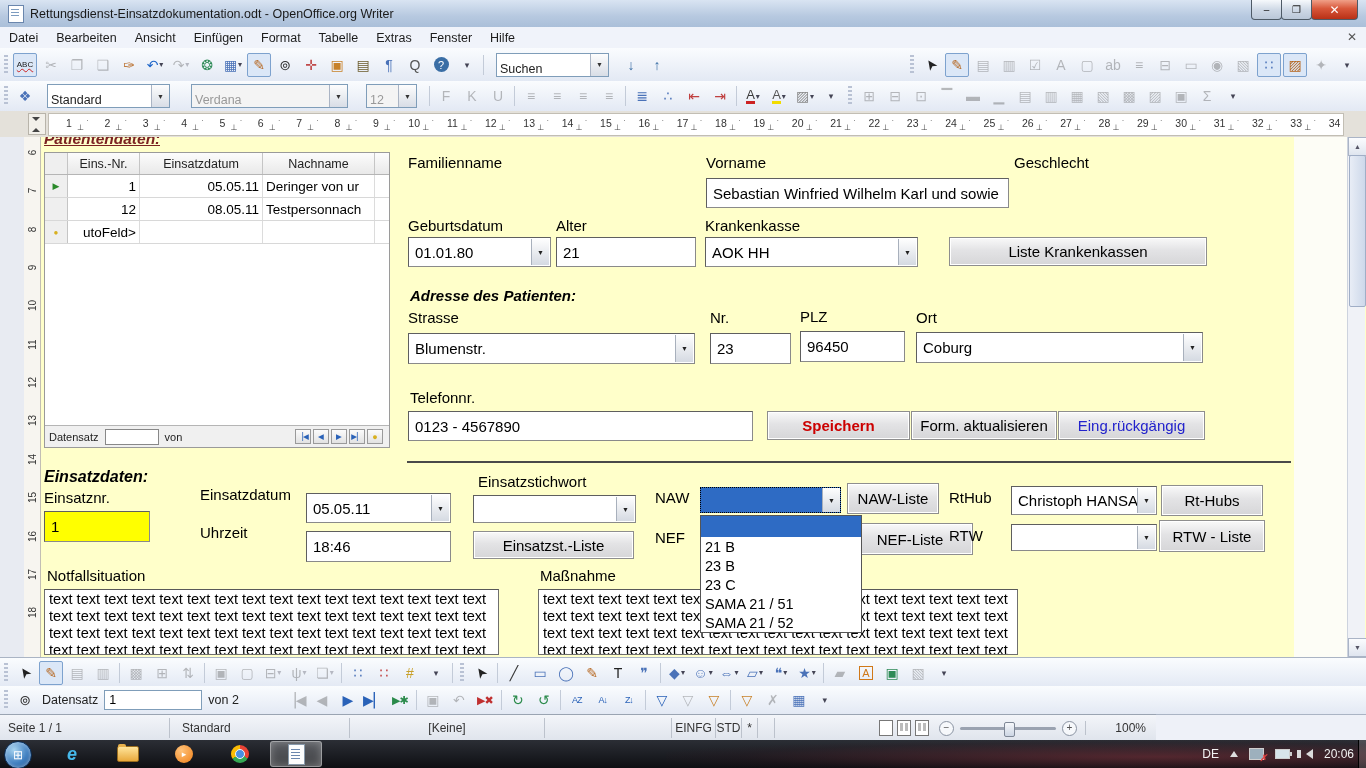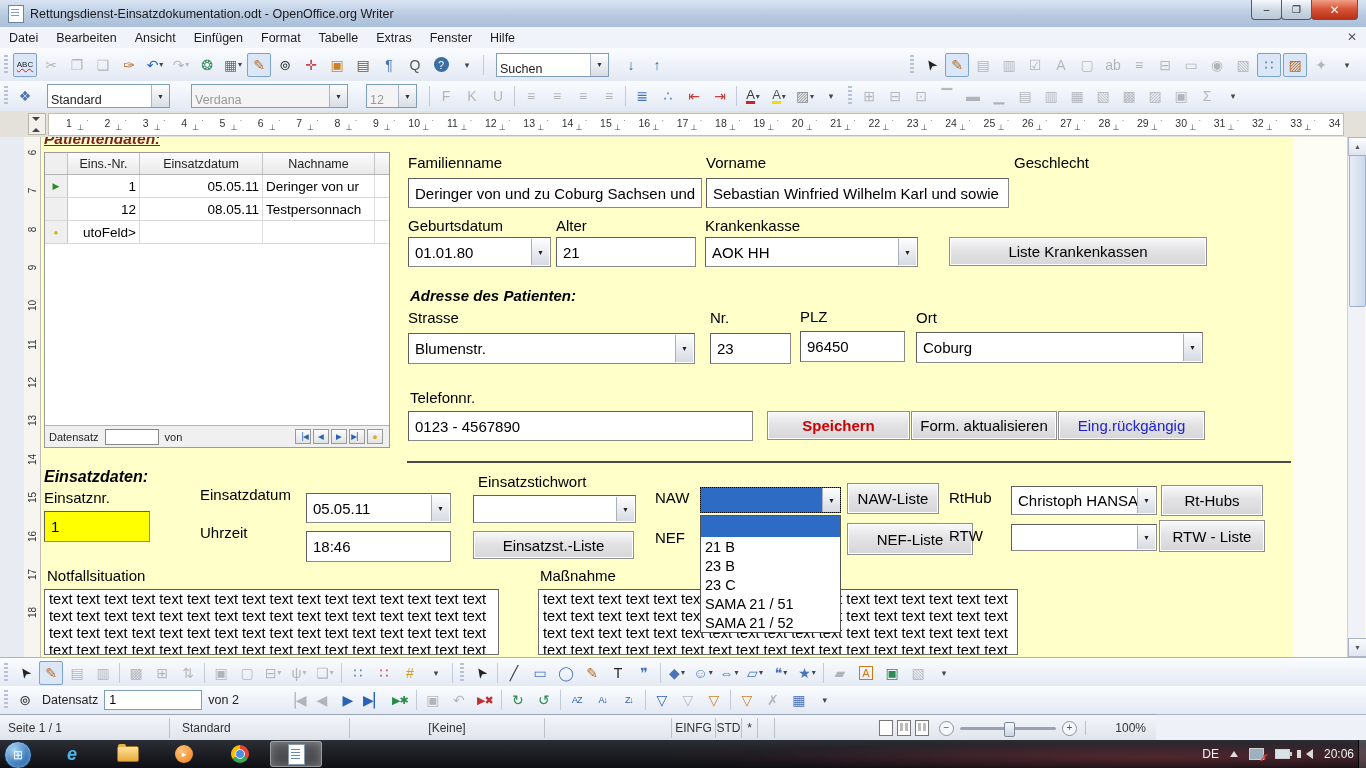--- a/index.html
+++ b/index.html
@@ -76,21 +76,21 @@
   .fi.yellow{background:#ffff00;}
   .combo{padding-right:20px;}
   .cbtn{position:absolute;right:1px;top:1px;bottom:1px;width:17px;background:linear-gradient(#fefefe,#d5dae2);border-left:1px solid #a8b0bc;display:flex;align-items:center;justify-content:center;font-size:7px;color:#222;}
   .fbtn{position:absolute;background:linear-gradient(#f9f9f9,#e3e3e5 45%,#d6d6d8);border:1px solid #8e8e8e;box-shadow:inset 0 0 0 1px #fff;
     font-size:15px;color:#000;display:flex;align-items:center;justify-content:center;box-sizing:border-box;}
   .ta{position:absolute;background:#fff;border:1px solid #6f6f6f;border-top-color:#595959;padding:1px 4px;font-size:14.6px;line-height:17px;color:#000;overflow:hidden;box-sizing:border-box;}
   #sepline{position:absolute;left:407px;top:324px;width:884px;height:0;border-top:2px solid #4a4a4a;}
   
   #naw-combo{position:absolute;left:700px;top:350px;width:141px;height:26px;background:#2e6bc4;border:1px dotted #000;box-sizing:border-box;}
   #naw-combo .cbtn{right:0;top:0;bottom:0;}
-  #naw-list{position:absolute;left:700px;top:378px;width:141px;background:#fff;border:1px solid #555;z-index:30;box-sizing:border-box;}
+  #naw-list{position:absolute;left:700px;top:378px;width:162px;background:#fff;border:1px solid #555;z-index:30;box-sizing:border-box;}
   .ditem{height:19px;font-size:14.5px;color:#000;padding-left:4px;display:flex;align-items:center;white-space:nowrap;overflow:hidden;}
   .ditem.sel{background:#2e6bc4;color:#fff;height:21px;}
   
   #grid{position:absolute;left:44px;top:15px;width:346px;height:296px;background:#fff;border:1px solid #9a9a9a;box-sizing:border-box;}
   #ghead{display:flex;height:21px;border-bottom:1px solid #b5b5b5;background:linear-gradient(#fcfcfc,#e9e9e9);}
   .gh{font-size:12.5px;color:#222;display:flex;align-items:center;justify-content:center;border-right:1px solid #c5c5c5;box-sizing:border-box;}
   .grow{display:flex;height:22px;border-bottom:1px solid #d8d8d8;}
   .gc{font-size:13.5px;color:#000;display:flex;align-items:center;border-right:1px solid #dcdcdc;box-sizing:border-box;padding:0 3px;white-space:nowrap;overflow:hidden;}
   .gc.r{justify-content:flex-end;}
   .gsel{width:23px;flex:none;background:#efefef;border-right:1px solid #c5c5c5;display:flex;align-items:center;justify-content:center;box-sizing:border-box;}
@@ -588,23 +588,20 @@
             <span class="gnav">▕◀</span>
             <span class="gnav">◀</span>
             <span class="gnav">▶</span>
             <span class="gnav">▶▏</span>
             <span class="gnav new">●</span>
           </span>
       </div>
     </div>
 
     <div class="flb" style="left:408px;top:17px;">Familienname</div>
-    <div class="fi" style="left:408px;top:41px;width:294px;height:30px;">
-        <span>Deringer von und zu Coburg Sachsen und</span>
-      </div>
     <div class="flb" style="left:706px;top:17px;">Vorname</div>
     <div class="fi" style="left:706px;top:41px;width:303px;height:30px;">
         <span>Sebastian Winfried Wilhelm Karl und sowie</span>
       </div>
     <div class="flb" style="left:1014px;top:17px;">Geschlecht</div>
 
     <div class="flb" style="left:408px;top:80px;">Geburtsdatum</div>
     <div class="fi combo" style="left:408px;top:100px;width:143px;height:30px;">
         <span>01.01.80</span>
         <span class="cbtn">▼</span>

